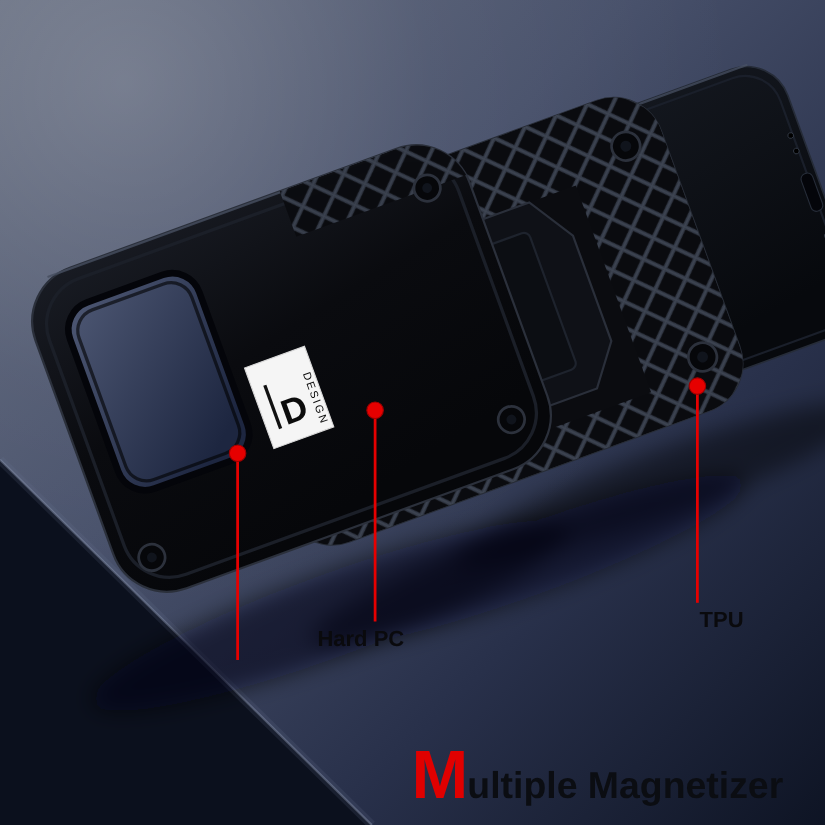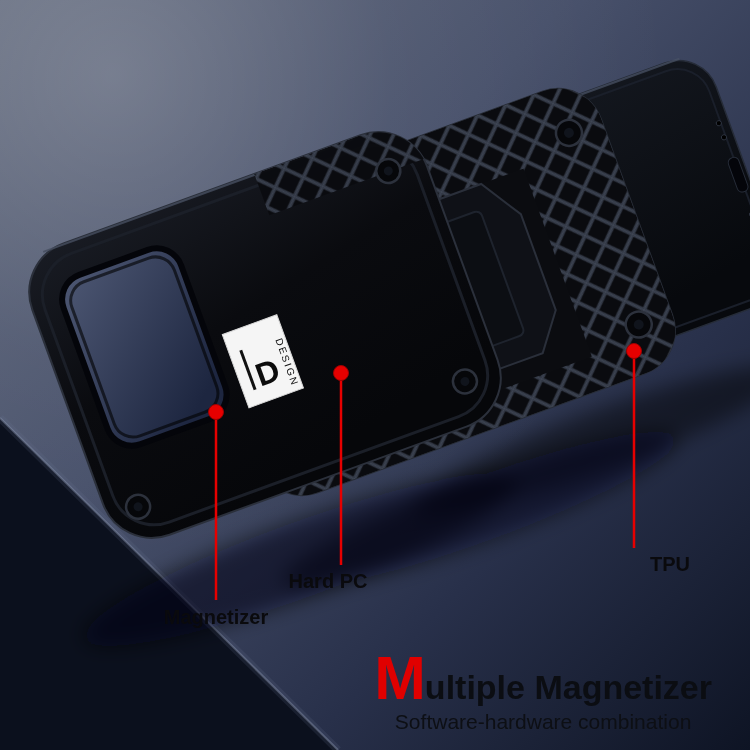--- a/index.html
+++ b/index.html
@@ -166,25 +166,23 @@
     <circle cx="216" cy="412" r="7.5" fill="#e60000" stroke="#a00000" stroke-width="1"></circle>
 
     <line x1="341" y1="380" x2="341" y2="565" stroke="#e60000" stroke-width="2.5"></line>
     <circle cx="341" cy="373" r="7.5" fill="#e60000" stroke="#a00000" stroke-width="1"></circle>
 
     <line x1="634" y1="358" x2="634" y2="548" stroke="#e60000" stroke-width="2.5"></line>
     <circle cx="634" cy="351" r="7.5" fill="#e60000" stroke="#a00000" stroke-width="1"></circle>
   </g>
 </svg>
 
-<div class="callout-label" style="left:216px; top:606px;">Magnetizer</div>
 <div class="callout-label" style="left:328px; top:570px;">Hard PC</div>
-<div class="callout-label" style="left:670px; top:553px;">TPU</div>
+<div class="callout-label" style="left:656px; top:553px;">TPU</div>
 
 <div class="title-block">
   <div class="title-line">
     <span class="title-lead">M</span>
         <span class="title-rest">ultiple Magnetizer</span>
   </div>
-  <div class="title-subtitle">Software-hardware combination</div>
 </div>
 
 </div>
 
 </body></html>

